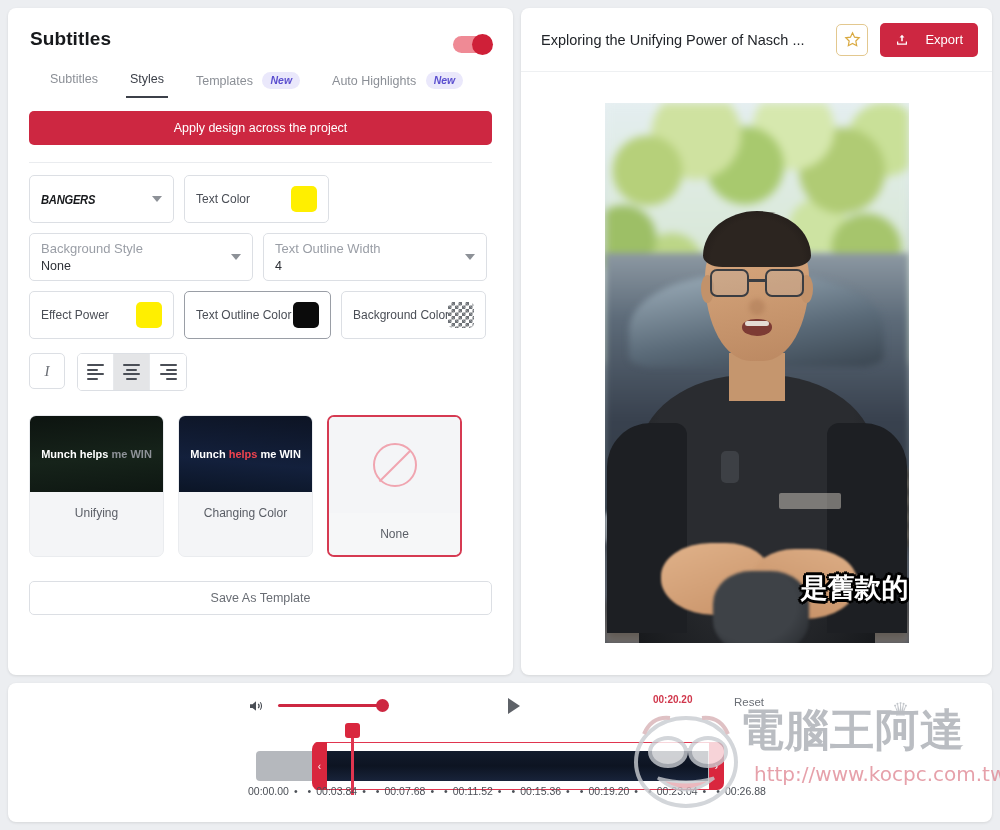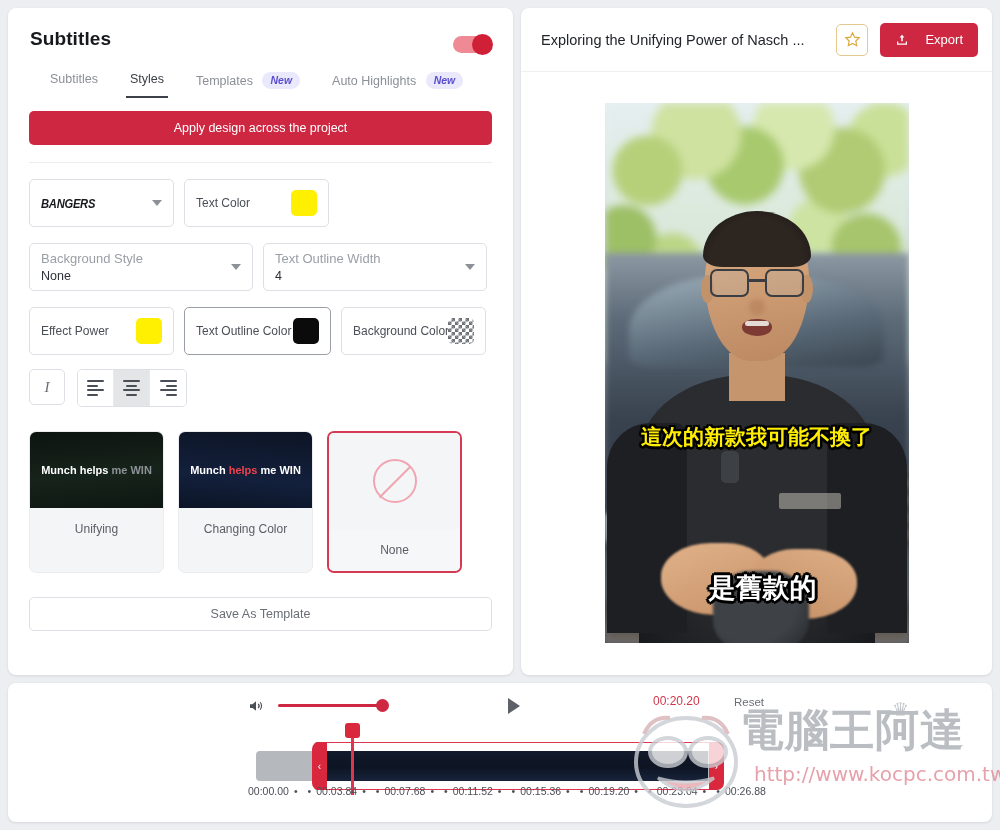--- a/index.html
+++ b/index.html
@@ -66,21 +66,21 @@
   
   .lp-body { padding: 10px 21px 0 21px; }
   .apply-btn {
     width: 100%; height: 34px; border: 0; border-radius: 5px;
     background: #cd2741; color: #fff;
     font-family: "Liberation Sans", sans-serif;
     font-size: 12.5px; cursor: pointer;
   }
   .hr { height: 1px; background: #eaecef; margin: 17px 0 12px 0; }
 
-  .ctrl-row { display: flex; gap: 10px; margin-bottom: 10px; margin-top: 16px; }
+  .ctrl-row { display: flex; gap: 10px; margin-bottom: 10px; }
 
   .field {
     position: relative; height: 48px;
     border: 1px solid #dcdfe4; border-radius: 5px;
     background: #fff; cursor: pointer;
     display: flex; align-items: center;
     padding: 0 11px;
   }
   .field.strong { border-color: #9a9ea6; }
   .field.f1 { width: 145px; }
@@ -325,21 +325,21 @@
     font-family: "DejaVu Sans", sans-serif;
     font-weight: bold; white-space: nowrap;
   }
   .sub-1 {
     top: 320px; font-size: 21px; color: #ffee00;
     text-shadow:
       -2px -2px 0 #000, 2px -2px 0 #000, -2px 2px 0 #000, 2px 2px 0 #000,
       -2.5px 0 0 #000, 2.5px 0 0 #000, 0 -2.5px 0 #000, 0 2.5px 0 #000;
   }
   .sub-2 {
-    top: 467px; font-size: 27px; color: #ffffff; text-align: center; padding-left: 12px;
+    top: 467px; font-size: 27px; color: #ffffff; text-align: right; padding-left: 12px;
     text-shadow:
       -2px -2px 0 #000, 2px -2px 0 #000, -2px 2px 0 #000, 2px 2px 0 #000,
       -3px 0 0 #000, 3px 0 0 #000, 0 -3px 0 #000, 0 3px 0 #000;
   }
 
   
   .tl-top { position: relative; height: 46px; }
   .vol-icon { position: absolute; left: 238px; top: 14px; }
   .vol-track {
     position: absolute; left: 270px; top: 21px; width: 105px; height: 2.5px;
@@ -353,21 +353,21 @@
     position: absolute; left: 498px; top: 13px; width: 18px; height: 20px;
     cursor: pointer;
   }
   .play-btn::after {
     content: ""; position: absolute; left: 2px; top: 2px;
     border-left: 12px solid #5e6268;
     border-top: 8px solid transparent; border-bottom: 8px solid transparent;
   }
   .cur-time {
     position: absolute; left: 645px; top: 11px;
-    font-size: 12px; color: #d0364b; font-weight: normal;
+    font-size: 10px; color: #d0364b; font-weight: bold;
   }
   .reset-btn {
     position: absolute; left: 726px; top: 13px;
     font-size: 11.5px; color: #6b6f76; cursor: pointer;
   }
 
   .tl-track-wrap { position: relative; height: 56px; }
   .tl-base {
     position: absolute; left: 248px; top: 22px; width: 468px; height: 30px;
     background: #b5b8bd; border-radius: 4px;
@@ -608,21 +608,20 @@
           <div class="lens l"></div>
             <div class="bridge"></div>
             <div class="lens r"></div>
         </div>
         <div class="v-nose"></div>
         <div class="v-mouth"></div>
         <div class="v-hand-l"></div>
         <div class="v-hand-r"></div>
         <div class="v-mic"></div>
 
-        <div class="sub-line sub-1">這次的新款我可能不換了</div>
         <div class="sub-line sub-2">是舊款的</div>
       </div>
     </div>
   </div>
 
   <div class="bottom-panel">
 
     <div class="tl-top">
       <svg class="vol-icon" width="20" height="18" viewBox="0 0 24 24">
         <path d="M4 9.5h3.4L12 5.6v12.8L7.4 14.5H4z" fill="#4b4f56"></path>

